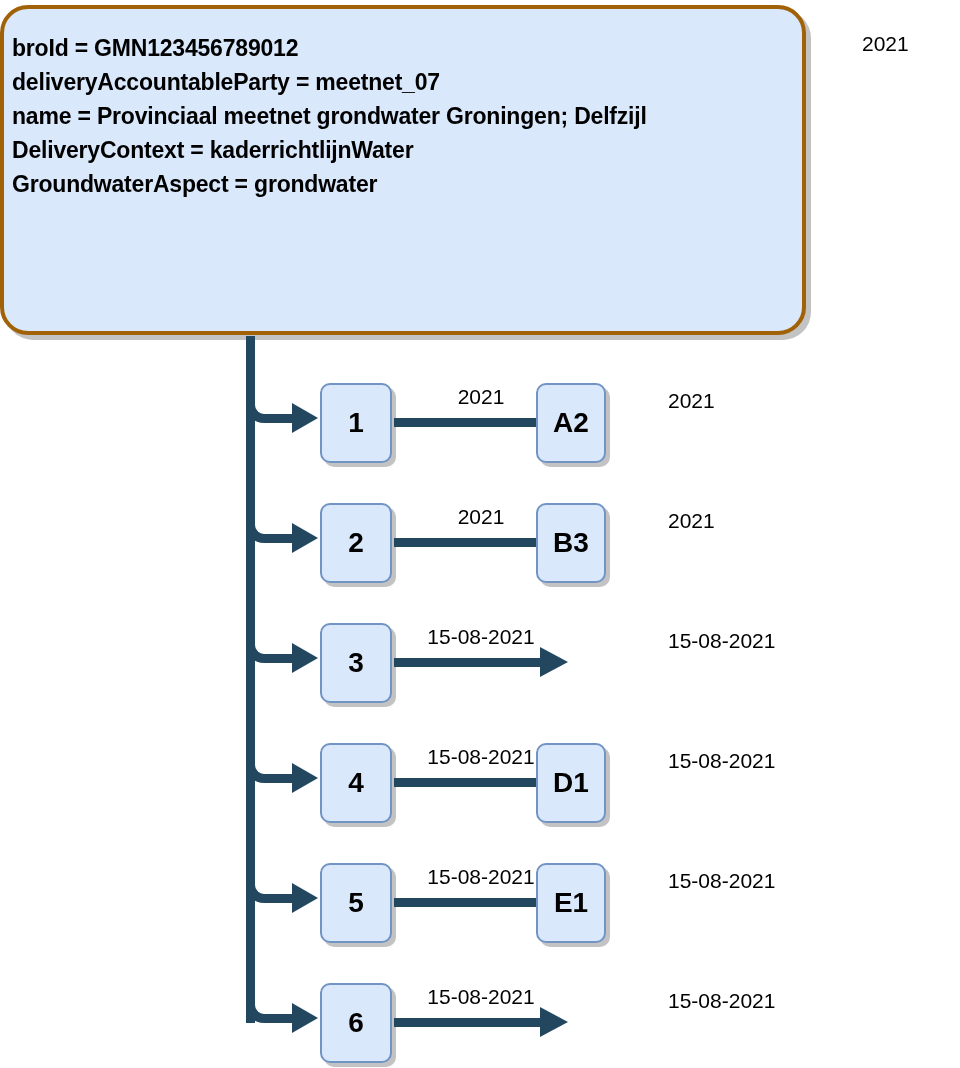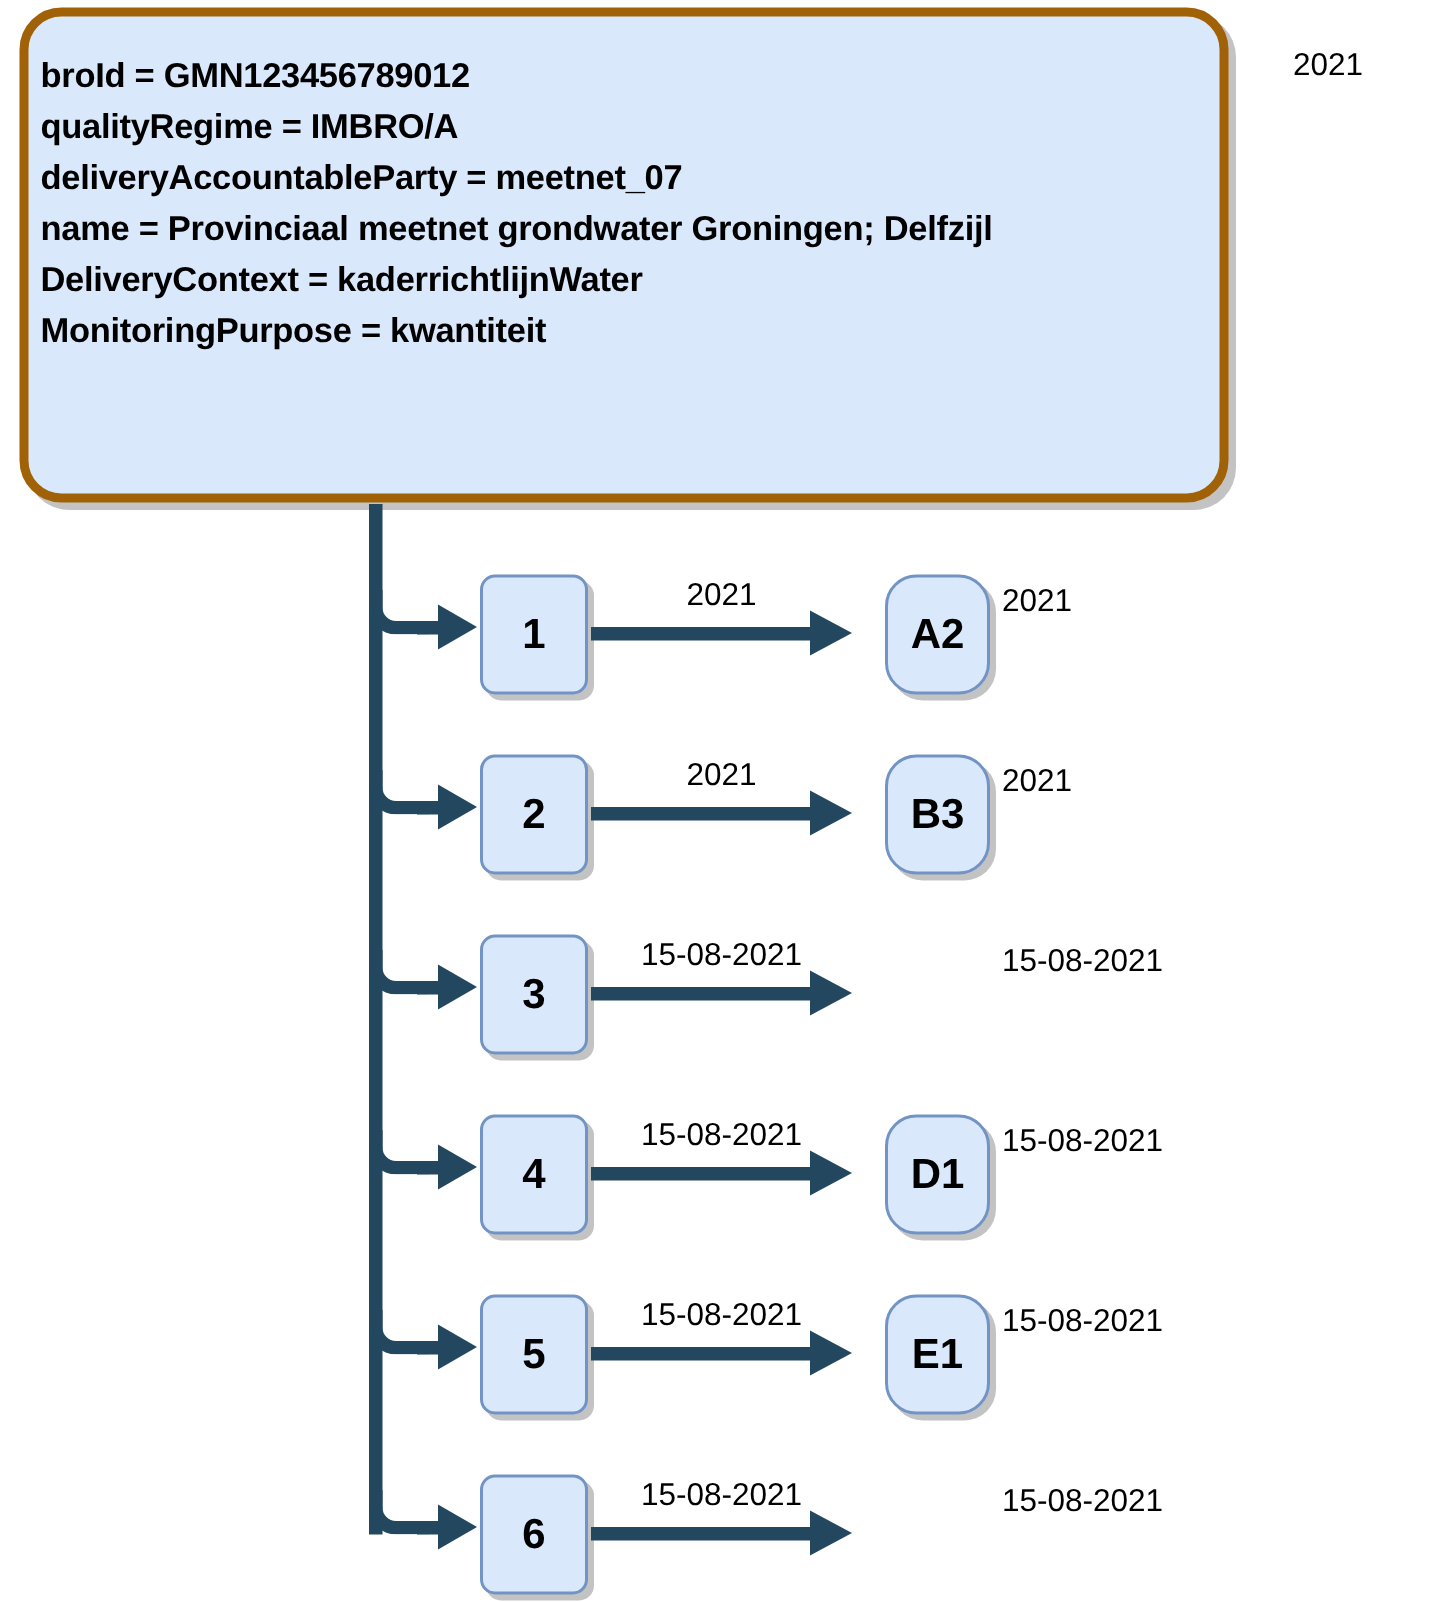--- a/index.html
+++ b/index.html
@@ -20,27 +20,27 @@
   #canvas {
     position: absolute;
     left: 0; top: 0;
     width: 960px;
     height: 1068px;
   }
 
   
   .attr-panel {
     position: absolute;
-    left: 13px;
+    left: 0px;
     top: 5px;
     width: 806px;
     height: 330px;
     box-sizing: border-box;
     background: #dae8fc;
-    border: 6px solid #a16207;
+    border: 4px solid #a16207;
     border-radius: 28px;
     box-shadow: 5px 5px 0 0 #c3c3c3;
     padding: 22px 14px 0 8px;
   }
   .attr-line {
     font-size: 23px;
     font-weight: bold;
     line-height: 34px;
     letter-spacing: -0.2px;
     white-space: nowrap;
@@ -106,21 +106,21 @@
     border-radius: 10px;
     box-shadow: 4px 4px 0 0 #c3c3c3;
     display: flex;
     align-items: center;
     justify-content: center;
     font-size: 28px;
     font-weight: bold;
     color: #000000;
   }
   .node-left  { width: 72px; height: 80px; left: 320px; }
-  .node-right { width: 70px; height: 80px; left: 590px; border-radius: 21px; }
+  .node-right { width: 70px; height: 80px; left: 536px; }
 
   
   .edge-line {
     position: absolute;
     left: 394px;
     width: 150px;
     height: 9px;
     background: #23475f;
   }
   .edge-arrow {
@@ -150,25 +150,24 @@
     color: #000000;
   }
 </style>
 </head>
 <body>
 
 <div id="canvas">
 
   <div class="attr-panel">
     <div class="attr-line">broId = GMN123456789012</div>
-    <div class="attr-line">qualityRegime = IMBRO/A</div>
     <div class="attr-line">deliveryAccountableParty = meetnet_07</div>
     <div class="attr-line">name = Provinciaal meetnet grondwater Groningen; Delfzijl</div>
     <div class="attr-line">DeliveryContext = kaderrichtlijnWater</div>
-    <div class="attr-line">MonitoringPurpose = kwantiteit</div>
+    <div class="attr-line">GroundwaterAspect = grondwater</div>
   </div>
 
   <div class="corner-label" style="left:862px; top:32px;">2021</div>
 
   <div class="trunk" style="height:687px;"></div>
 
   <div class="row" style="top:373px;">
     <div class="branch" style="top:20px;"></div>
     <div class="branch-stem" style="left:278px; top:41px; width:22px;"></div>
     <div class="arrowhead-right" style="left:292px; top:30px;"></div>

